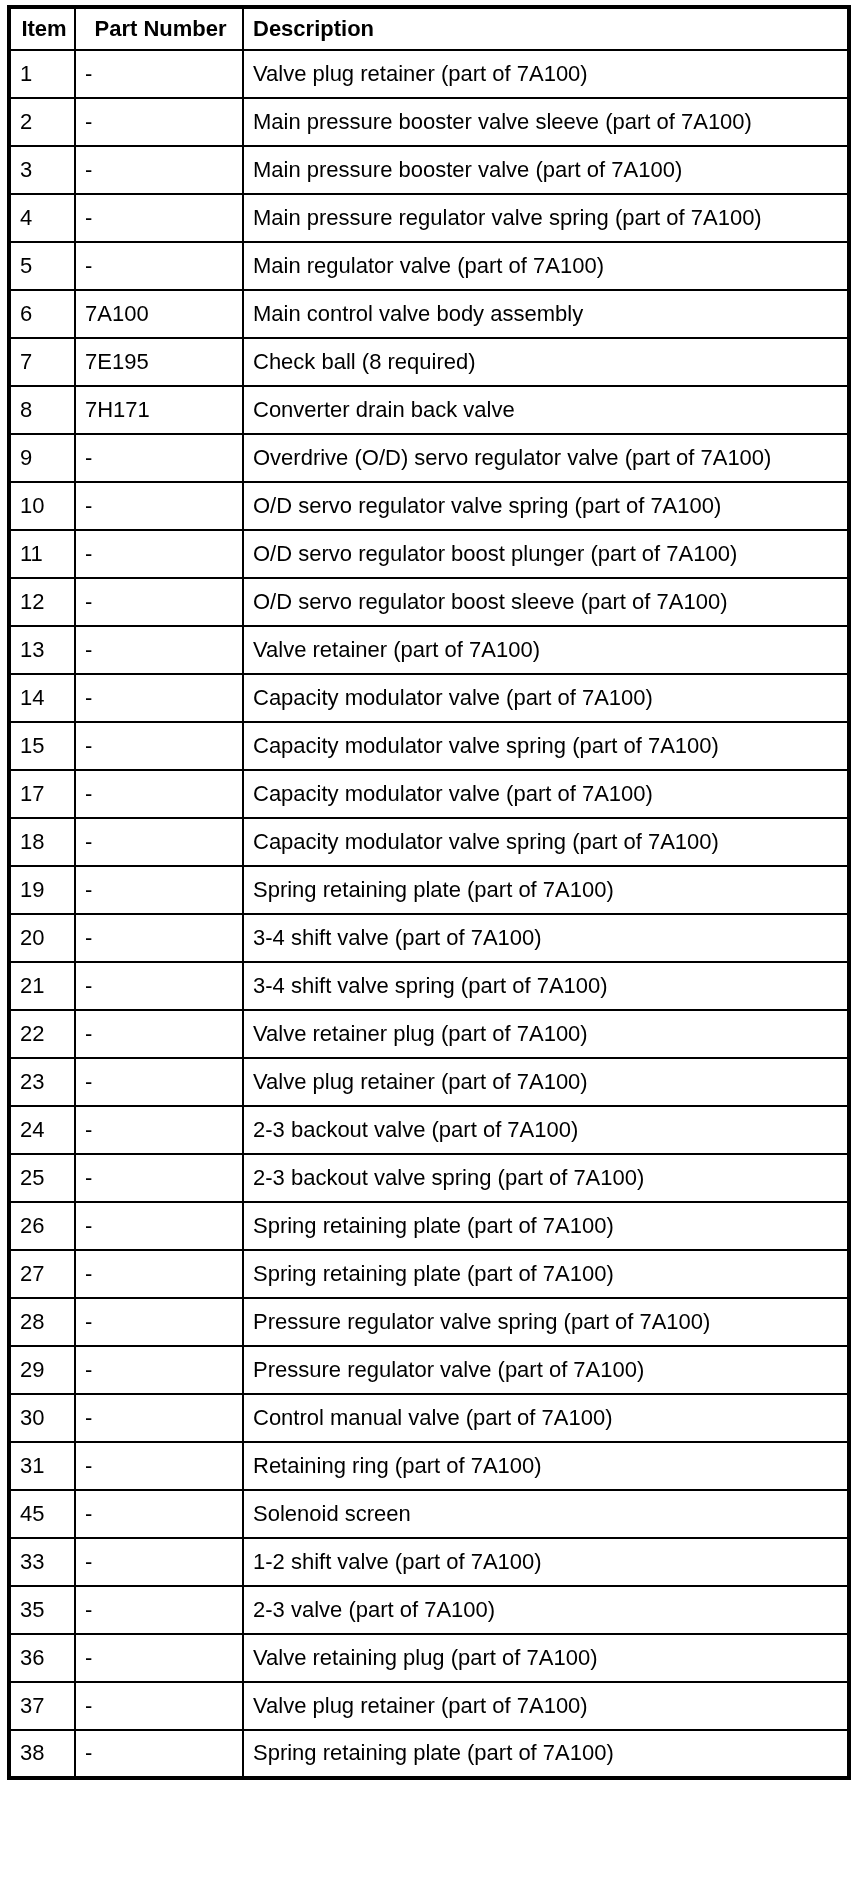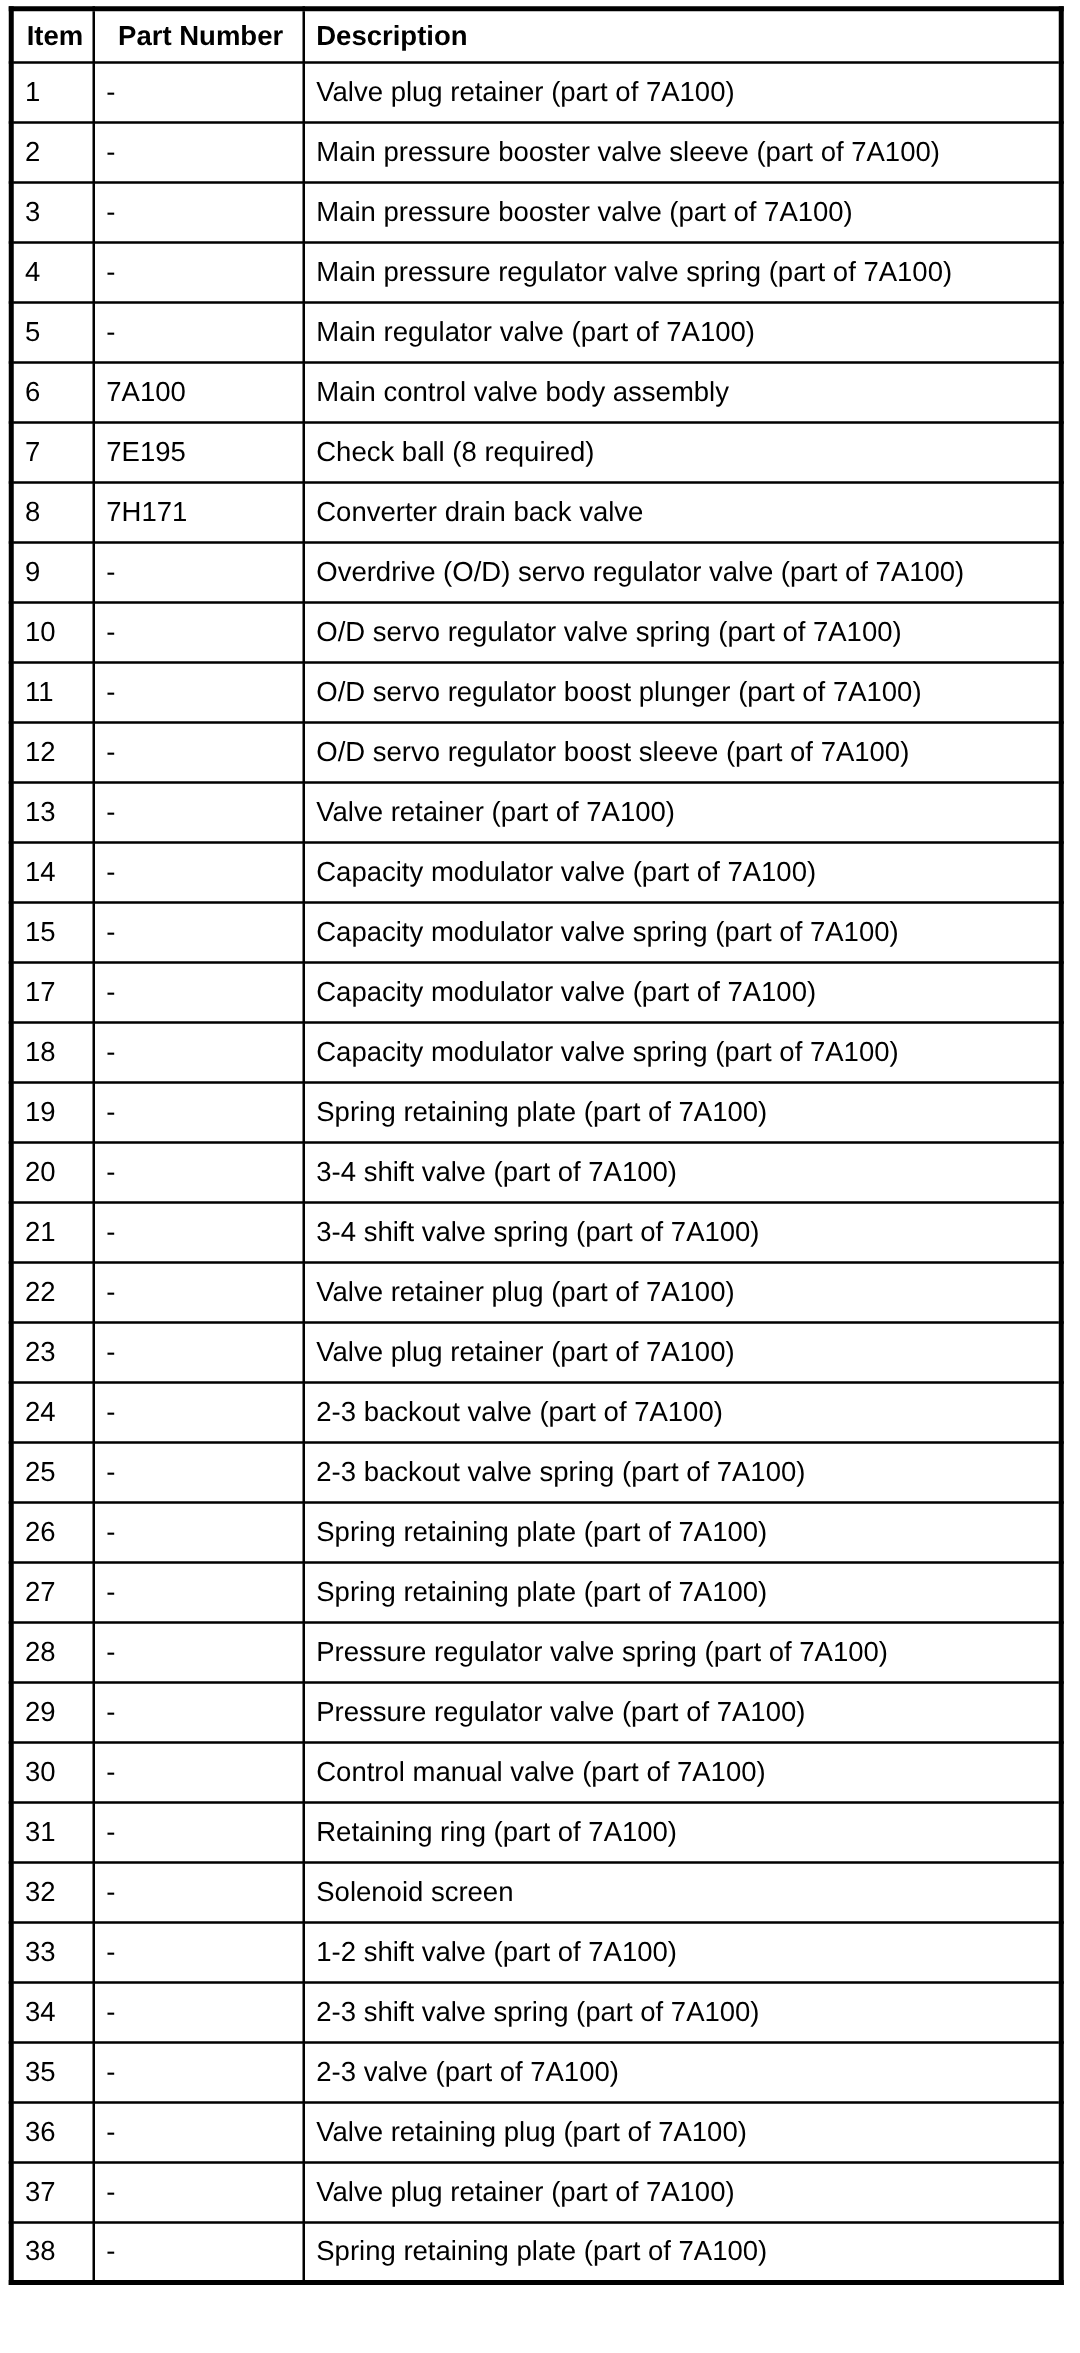--- a/index.html
+++ b/index.html
@@ -222,33 +222,28 @@
           <td class="cell-item">30</td>
           <td class="cell-part-number">-</td>
           <td class="cell-description">Control manual valve (part of 7A100)</td>
         </tr>
         <tr>
           <td class="cell-item">31</td>
           <td class="cell-part-number">-</td>
           <td class="cell-description">Retaining ring (part of 7A100)</td>
         </tr>
         <tr>
-          <td class="cell-item">32</td>
+          <td class="cell-item">45</td>
           <td class="cell-part-number">-</td>
           <td class="cell-description">Solenoid screen</td>
         </tr>
         <tr>
           <td class="cell-item">33</td>
           <td class="cell-part-number">-</td>
           <td class="cell-description">1-2 shift valve (part of 7A100)</td>
-        </tr>
-        <tr>
-          <td class="cell-item">34</td>
-          <td class="cell-part-number">-</td>
-          <td class="cell-description">2-3 shift valve spring (part of 7A100)</td>
         </tr>
         <tr>
           <td class="cell-item">35</td>
           <td class="cell-part-number">-</td>
           <td class="cell-description">2-3 valve (part of 7A100)</td>
         </tr>
         <tr>
           <td class="cell-item">36</td>
           <td class="cell-part-number">-</td>
           <td class="cell-description">Valve retaining plug (part of 7A100)</td>

